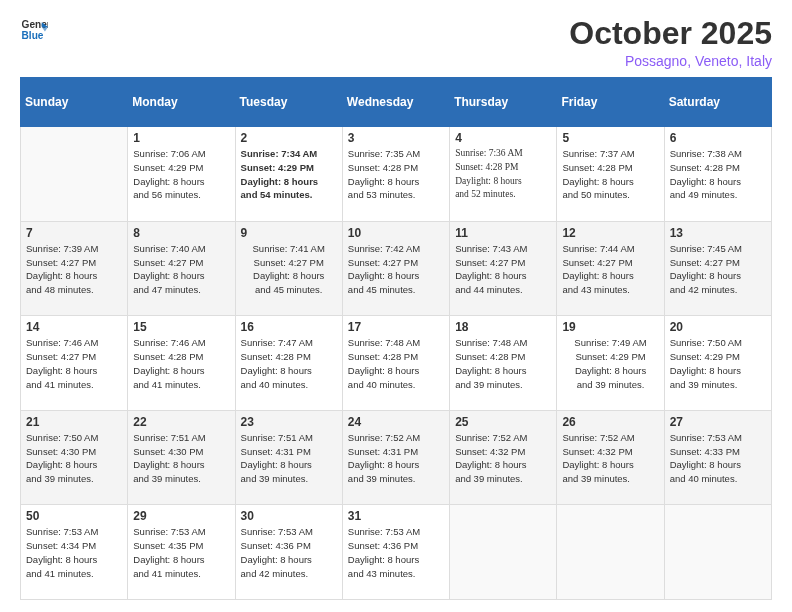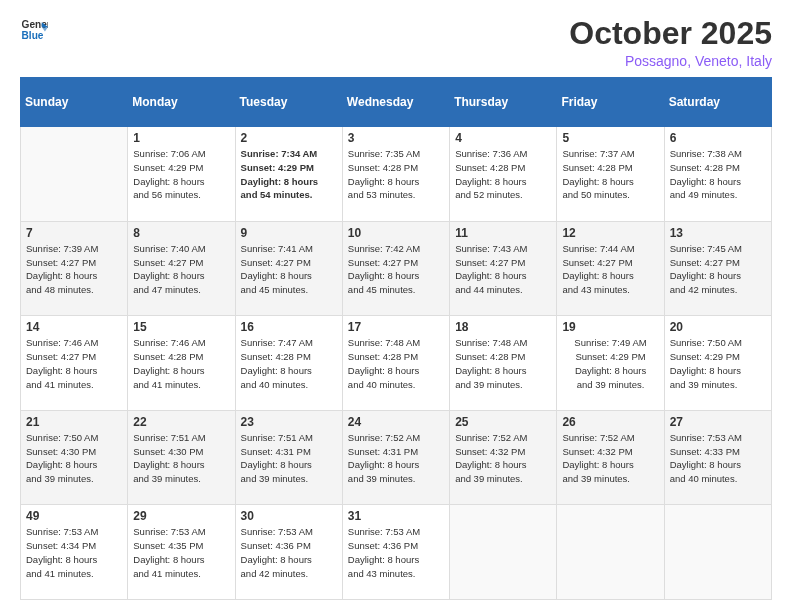--- a/index.html
+++ b/index.html
@@ -139,21 +139,21 @@
           </td>
           <td>
             <span class="day-num">3</span>
             <div class="day-info" style="white-space: pre-line;">Sunrise: 7:35 AM
 Sunset: 4:28 PM
 Daylight: 8 hours
 and 53 minutes.</div>
           </td>
           <td>
             <span class="day-num">4</span>
-            <div class="day-info" style="white-space: pre-line;">Sunrise: 7:36 AM
+            <div class="day-info" style="white-space: pre-line; font-family: Liberation Serif, serif;">Sunrise: 7:36 AM
 Sunset: 4:28 PM
 Daylight: 8 hours
 and 52 minutes.</div>
           </td>
           <td>
             <span class="day-num">5</span>
             <div class="day-info" style="white-space: pre-line;">Sunrise: 7:37 AM
 Sunset: 4:28 PM
 Daylight: 8 hours
 and 50 minutes.</div>
@@ -176,21 +176,21 @@
           </td>
           <td>
             <span class="day-num">8</span>
             <div class="day-info" style="white-space: pre-line;">Sunrise: 7:40 AM
 Sunset: 4:27 PM
 Daylight: 8 hours
 and 47 minutes.</div>
           </td>
           <td>
             <span class="day-num">9</span>
-            <div class="day-info" style="white-space: pre-line;">Sunrise: 7:41 AM
+            <div class="day-info" style="white-space: pre-line; text-align: center;">Sunrise: 7:41 AM
 Sunset: 4:27 PM
 Daylight: 8 hours
 and 45 minutes.</div>
           </td>
           <td>
             <span class="day-num">10</span>
             <div class="day-info" style="white-space: pre-line;">Sunrise: 7:42 AM
 Sunset: 4:27 PM
 Daylight: 8 hours
 and 45 minutes.</div>
@@ -314,21 +314,21 @@
           <td>
             <span class="day-num">27</span>
             <div class="day-info" style="white-space: pre-line;">Sunrise: 7:53 AM
 Sunset: 4:33 PM
 Daylight: 8 hours
 and 40 minutes.</div>
           </td>
         </tr>
         <tr>
           <td>
-            <span class="day-num">49</span>
+            <span class="day-num">50</span>
             <div class="day-info" style="white-space: pre-line;">Sunrise: 7:53 AM
 Sunset: 4:34 PM
 Daylight: 8 hours
 and 41 minutes.</div>
           </td>
           <td>
             <span class="day-num">29</span>
             <div class="day-info" style="white-space: pre-line;">Sunrise: 7:53 AM
 Sunset: 4:35 PM
 Daylight: 8 hours

